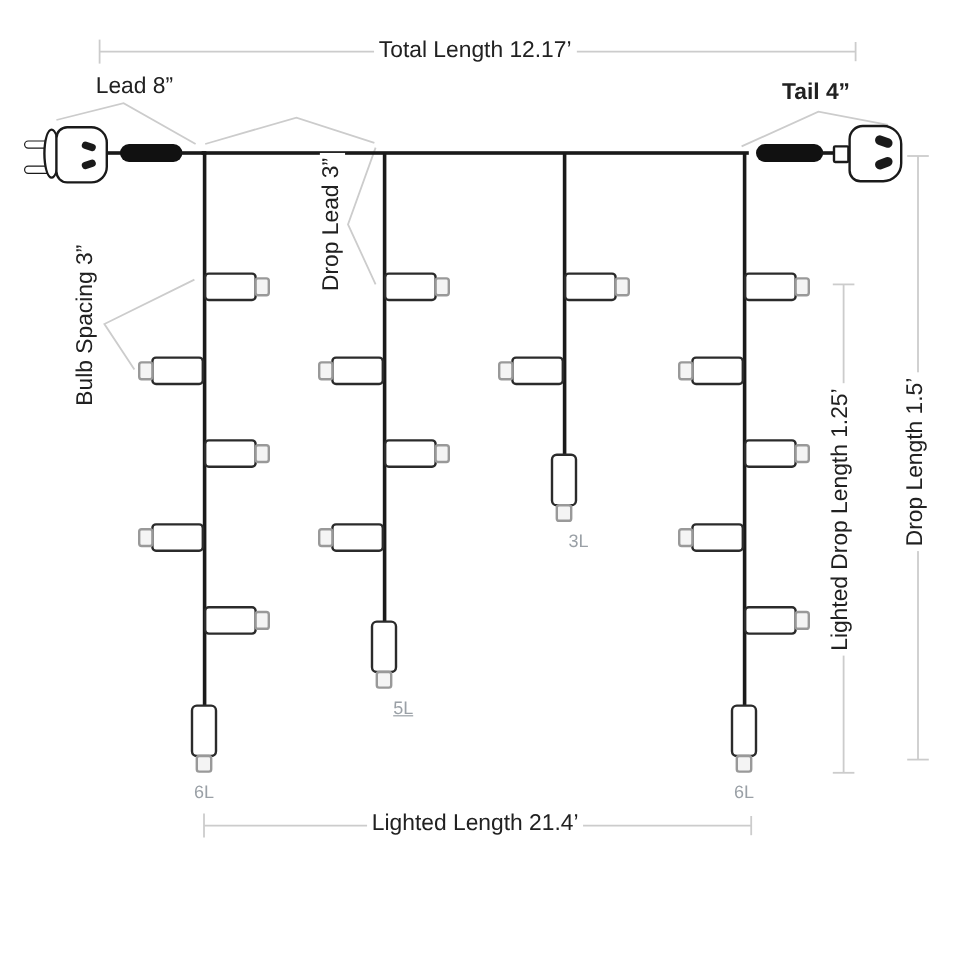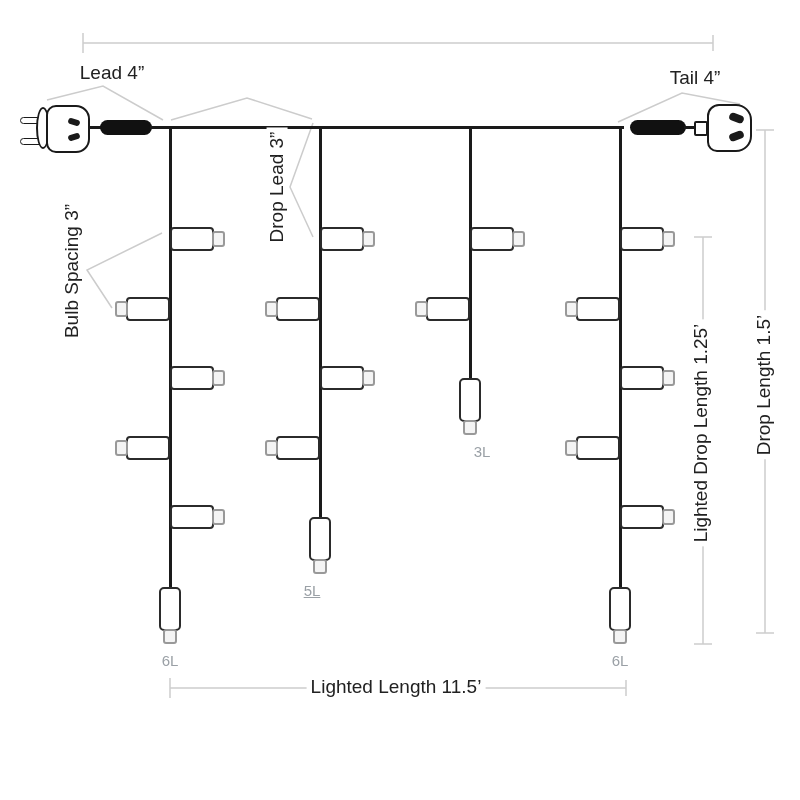--- a/index.html
+++ b/index.html
@@ -99,21 +99,21 @@
       <div class="bulb-body" style="left: 320px; top: 227px; width: 44px; height: 24px;"></div>
       <div class="bulb-tip" style="left: 362px; top: 231px; width: 13px; height: 16px;"></div>
       <div class="bulb-body" style="left: 276px; top: 297px; width: 44px; height: 24px;"></div>
       <div class="bulb-tip" style="left: 265px; top: 301px; width: 13px; height: 16px;"></div>
       <div class="bulb-body" style="left: 320px; top: 366px; width: 44px; height: 24px;"></div>
       <div class="bulb-tip" style="left: 362px; top: 370px; width: 13px; height: 16px;"></div>
       <div class="bulb-body" style="left: 276px; top: 436px; width: 44px; height: 24px;"></div>
       <div class="bulb-tip" style="left: 265px; top: 440px; width: 13px; height: 16px;"></div>
       <div class="bulb-body" style="left: 309px; top: 517px; width: 22px; height: 44px; border-radius: 5px;"></div>
       <div class="bulb-tip" style="left: 313px; top: 559px; width: 14px; height: 15px;"></div>
-      <div class="count-label" style="left: 312px; top: 582px; text-decoration: underline;">5L</div>
+      <div class="count-label" style="left: 336px; top: 582px; text-decoration: underline;">5L</div>
       <div class="wire" style="left: 468.5px; top: 128px; width: 3px; height: 252px;"></div>
       <div class="bulb-body" style="left: 470px; top: 227px; width: 44px; height: 24px;"></div>
       <div class="bulb-tip" style="left: 512px; top: 231px; width: 13px; height: 16px;"></div>
       <div class="bulb-body" style="left: 426px; top: 297px; width: 44px; height: 24px;"></div>
       <div class="bulb-tip" style="left: 415px; top: 301px; width: 13px; height: 16px;"></div>
       <div class="bulb-body" style="left: 459px; top: 378px; width: 22px; height: 44px; border-radius: 5px;"></div>
       <div class="bulb-tip" style="left: 463px; top: 420px; width: 14px; height: 15px;"></div>
       <div class="count-label" style="left: 482px; top: 443px;">3L</div>
       <div class="wire" style="left: 618.5px; top: 128px; width: 3px; height: 461px;"></div>
       <div class="bulb-body" style="left: 620px; top: 227px; width: 44px; height: 24px;"></div>
@@ -124,21 +124,22 @@
       <div class="bulb-tip" style="left: 662px; top: 370px; width: 13px; height: 16px;"></div>
       <div class="bulb-body" style="left: 576px; top: 436px; width: 44px; height: 24px;"></div>
       <div class="bulb-tip" style="left: 565px; top: 440px; width: 13px; height: 16px;"></div>
       <div class="bulb-body" style="left: 620px; top: 505px; width: 44px; height: 24px;"></div>
       <div class="bulb-tip" style="left: 662px; top: 509px; width: 13px; height: 16px;"></div>
       <div class="bulb-body" style="left: 609px; top: 587px; width: 22px; height: 44px; border-radius: 5px;"></div>
       <div class="bulb-tip" style="left: 613px; top: 629px; width: 14px; height: 15px;"></div>
       <div class="count-label" style="left: 620px; top: 652px;">6L</div>
     </div>
 
-  <div class="dim-label" style="left:112px;top:73px;">Lead 4”</div>
-  <div class="dim-label" style="left:695px;top:78px;">Tail 4”</div>
+  <div class="dim-label" style="left:396px;top:43px;">Total Length 12.17’</div>
+  <div class="dim-label" style="left:112px;top:73px;">Lead 8”</div>
+  <div class="dim-label" style="left:680px;top:78px;font-weight:bold;">Tail 4”</div>
   <div class="dim-label vert" style="left:72px;top:271px;">Bulb Spacing 3”</div>
   <div class="dim-label vert" style="left:277px;top:187px;">Drop Lead 3”</div>
   <div class="dim-label vert" style="left:701px;top:433px;">Lighted Drop Length 1.25’</div>
   <div class="dim-label vert" style="left:764px;top:385px;">Drop Length 1.5’</div>
-  <div class="dim-label" style="left:396px;top:687px;">Lighted Length 11.5’</div>
+  <div class="dim-label" style="left:396px;top:687px;">Lighted Length 21.4’</div>
 
 </div>
 
 </body></html>

